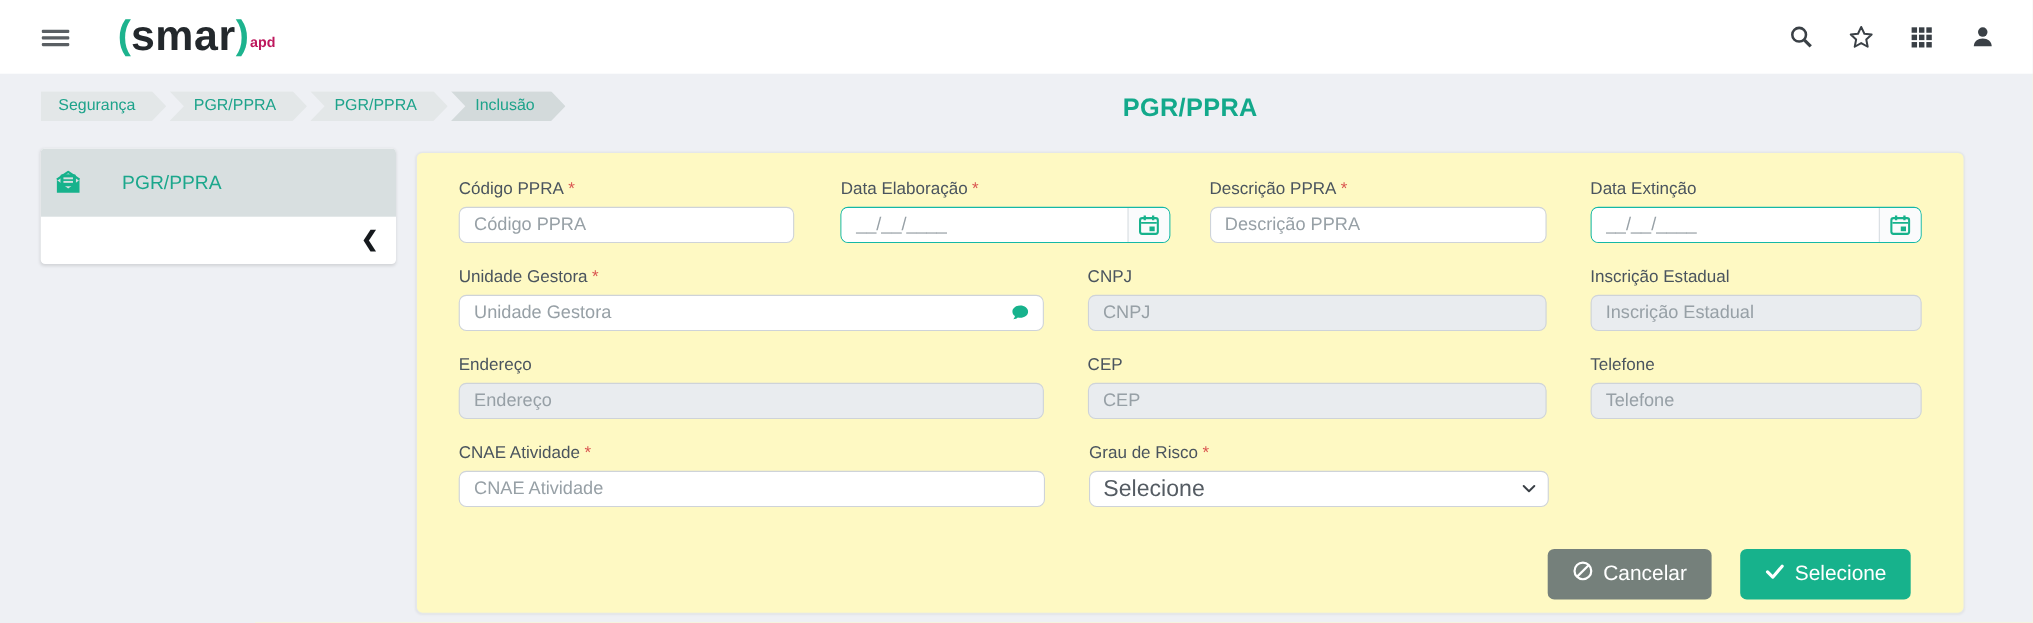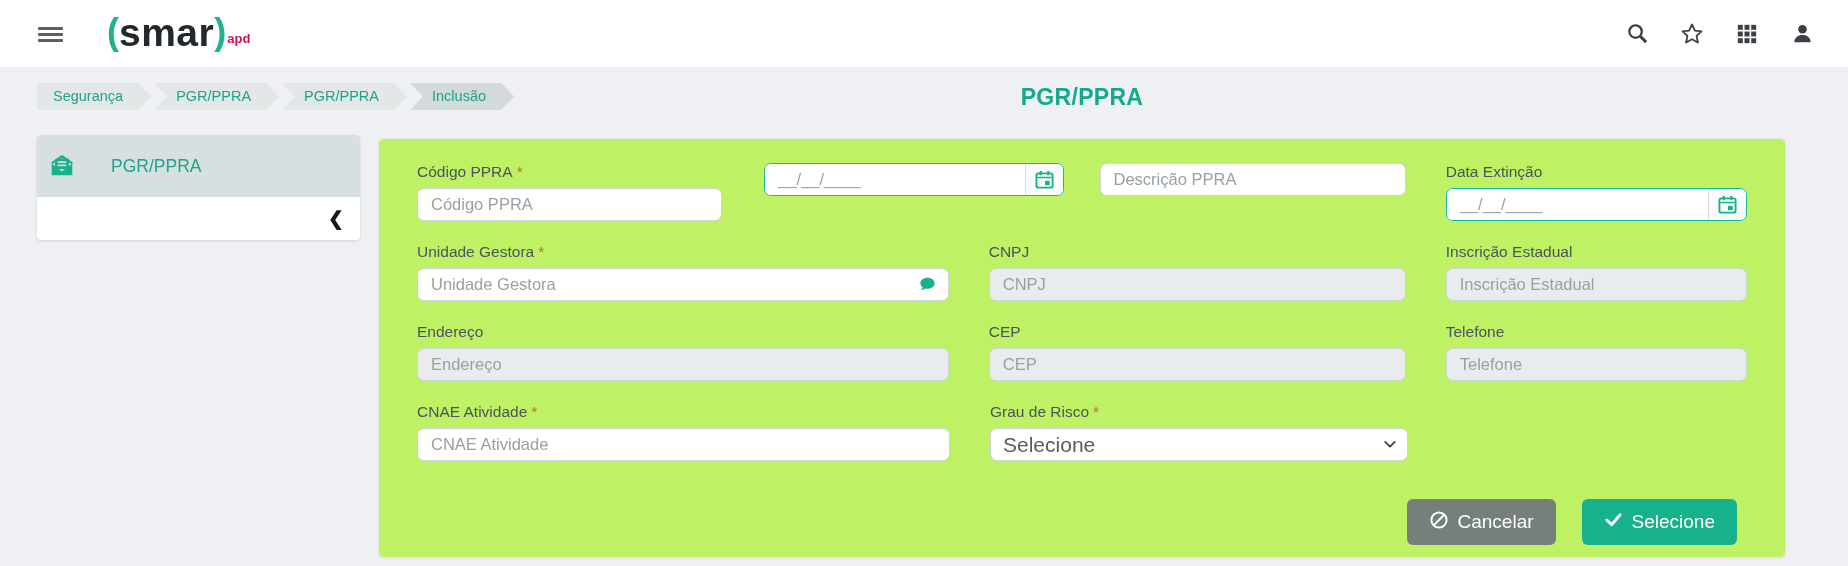--- a/index.html
+++ b/index.html
@@ -30,21 +30,21 @@
 
   
   .sidebar { position:absolute; left:37px; top:135px; width:323px; background:#ffffff; border-radius:4px; box-shadow:0 1px 3px rgba(0,0,0,0.12); overflow:hidden; }
   .sidebar-head { height:62px; background:#d8dfe0; display:flex; align-items:center; padding-left:12px; cursor:pointer; }
   .sidebar-head .env { width:26px; height:26px; }
   .sidebar-head .lbl { color:#1ba78c; font-size:17.5px; margin-left:36px; }
   .sidebar-foot { height:43px; display:flex; align-items:center; justify-content:flex-end; padding-right:16px; }
   .collapse-btn { font-size:19px; font-weight:bold; color:#15191d; cursor:pointer; line-height:1; }
 
   
-  .card { position:absolute; left:378px; top:138px; width:1408px; height:420px; background:#bef264; border:1px solid #e4e7ea; border-radius:6px; box-shadow:0 1px 2px rgba(0,0,0,0.05); padding:24px 38px 0 38px; }
+  .card { position:absolute; left:378px; top:138px; width:1408px; height:420px; background:#fef9c3; border:1px solid #e4e7ea; border-radius:6px; box-shadow:0 1px 2px rgba(0,0,0,0.05); padding:24px 38px 0 38px; }
   .frow { display:flex; margin-bottom:22px; }
   .field { display:flex; flex-direction:column; }
   .flabel { font-size:15.5px; color:#4a545e; margin-bottom:7px; line-height:18px; }
   .req { color:#d9534f; margin-left:4px; }
   .tinput { height:33px; width:100%; border:1px solid #ced3d9; border-radius:7px; padding:0 13px; font-size:16.5px; color:#4a545e; background:#ffffff; font-family:"Liberation Sans", sans-serif; outline:none; }
   .tinput::placeholder { color:#97a0a6; opacity:1; }
   .tinput:disabled { background:#e9ecef; border-color:#ced3d9; }
   .w306 { width:306px; } .w300 { width:300px; } .w307 { width:307px; } .w302 { width:302px; }
   .w533 { width:533px; } .w418 { width:418px; }
   .ml42 { margin-left:42px; } .ml36 { margin-left:36px; } .ml40 { margin-left:40px; }
@@ -148,34 +148,36 @@
   </aside>
 
   <section class="card">
 
     <div class="frow">
       <div class="field w306">
         <span class="flabel"><span>Código PPRA</span><span class="req">*</span></span>
         <input class="tinput" type="text" placeholder="Código PPRA" style="">
       </div>
       <div class="field w300 ml42">
+        <span class="flabel"><span>Data Elaboração</span><span class="req">*</span></span>
         <div class="dategrp">
           <input type="text" placeholder="__/__/____" style="">
           <span class="cal-btn">
             <svg width="19" height="19" viewBox="0 0 20 20">
                 <rect x="1.5" y="3.5" width="17" height="15" rx="2" fill="none" stroke="#17b28c" stroke-width="2"></rect>
                 <line x1="6" y1="1" x2="6" y2="5.5" stroke="#17b28c" stroke-width="2.2"></line>
                 <line x1="14" y1="1" x2="14" y2="5.5" stroke="#17b28c" stroke-width="2.2"></line>
                 <line x1="2.5" y1="8" x2="17.5" y2="8" stroke="#17b28c" stroke-width="1.6"></line>
                 <rect x="10.5" y="11.5" width="5" height="4.5" fill="#17b28c"></rect>
               </svg>
           </span>
         </div>
       </div>
       <div class="field w307 ml36">
+        <span class="flabel"><span>Descrição PPRA</span><span class="req">*</span></span>
         <input class="tinput" type="text" placeholder="Descrição PPRA" style="">
       </div>
       <div class="field w302 ml40">
         <span class="flabel">Data Extinção</span>
         <div class="dategrp">
           <input type="text" placeholder="__/__/____" style="">
           <span class="cal-btn">
             <svg width="19" height="19" viewBox="0 0 20 20">
                 <rect x="1.5" y="3.5" width="17" height="15" rx="2" fill="none" stroke="#17b28c" stroke-width="2"></rect>
                 <line x1="6" y1="1" x2="6" y2="5.5" stroke="#17b28c" stroke-width="2.2"></line>

